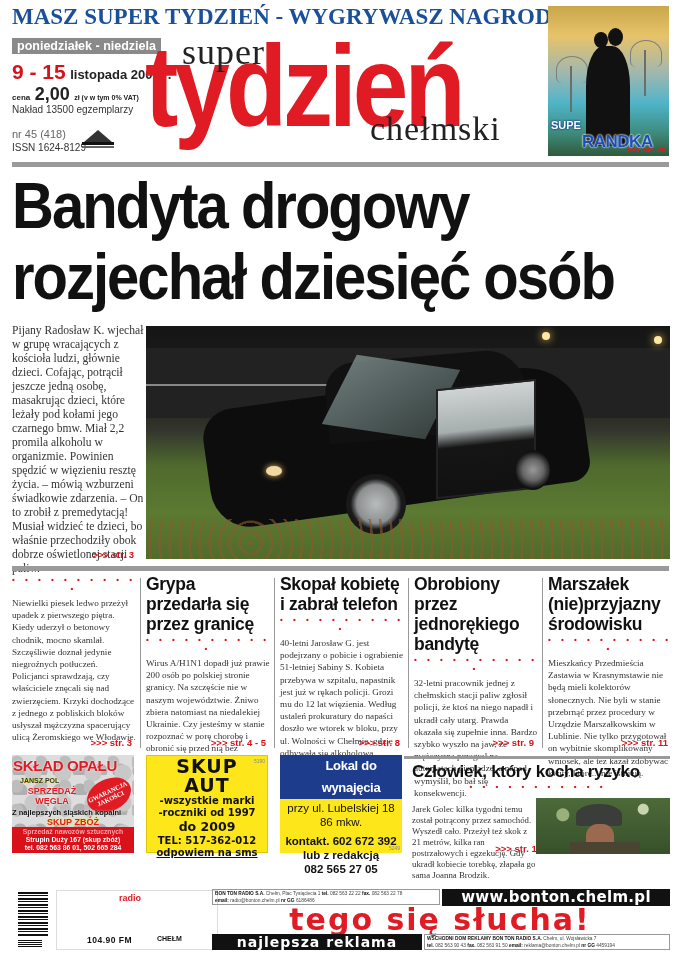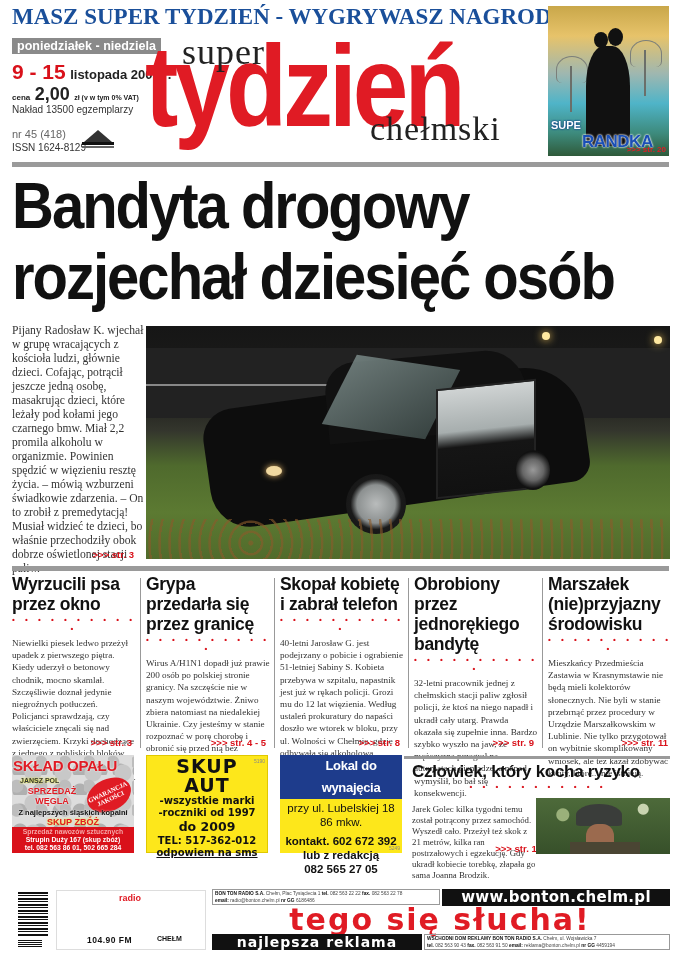--- a/index.html
+++ b/index.html
@@ -71,21 +71,21 @@
   .story .ref { position: absolute; right: 4px; bottom: 2px; }
   .col-sep { width: 1px; background: #999; top: 578px; height: 170px; }
 
   
   .ad-opal { left: 12px; top: 755px; width: 122px; height: 98px; background: #ddd; overflow: hidden;
     background-image: radial-gradient(circle at 20% 30%, #bdbdbd 0 6px, transparent 7px), radial-gradient(circle at 70% 60%, #c8c8c8 0 8px, transparent 9px), radial-gradient(circle at 40% 80%, #b0b0b0 0 7px, transparent 8px); background-size: 24px 24px, 30px 30px, 20px 20px; }
   .ad-opal .t1 { position: absolute; left: 0; top: 2px; width: 106px; text-align: center; font-family: "Liberation Sans", sans-serif; font-weight: bold; font-size: 15px; color: #e01b24; letter-spacing: -0.3px; text-shadow: 0 0 2px #fff; }
   .ad-opal .t2 { position: absolute; left: 8px; top: 22px; font-family: "Liberation Sans", sans-serif; font-weight: bold; font-size: 7px; color: #333; text-shadow: 0 0 2px #ff0; }
   .ad-opal .t3 { position: absolute; left: 12px; top: 31px; font-family: "Liberation Sans", sans-serif; font-weight: bold; font-size: 9px; line-height: 10px; color: #e01b24; text-align: center; text-shadow: 0 0 2px #fff; }
   .ad-opal .badge { position: absolute; left: 74px; top: 24px; width: 46px; height: 32px; background: #e01b24; border-radius: 50%; transform: rotate(-25deg); color: #fff; font-size: 6.5px; font-weight: bold; text-align: center; padding-top: 9px; line-height: 7px; font-family: "Liberation Serif", serif; }
-  .ad-opal .t4 { position: absolute; left: 0; top: 53px; width: 122px; text-align: center; font-family: "Liberation Sans", sans-serif; font-size: 7.5px; font-weight: bold; color: #111; text-shadow: 0 0 2px #fff; }
+  .ad-opal .t4 { position: absolute; left: 0; top: 53px; width: 122px; font-family: "Liberation Sans", sans-serif; font-size: 7.5px; font-weight: bold; color: #111; text-shadow: 0 0 2px #fff; }
   .ad-opal .t5 { position: absolute; left: 0; top: 62px; width: 122px; text-align: center; font-family: "Liberation Sans", sans-serif; font-size: 9px; font-weight: bold; color: #e01b24; text-shadow: 0 0 2px #ff0; }
   .ad-opal .t6 { position: absolute; left: 0; top: 72px; width: 122px; text-align: center; font-family: "Liberation Sans", sans-serif; font-size: 7.5px; line-height: 8.5px; font-weight: bold; color: #111; text-shadow: 0 0 2px #fff; }
   .ad-opal .foot { position: absolute; left: 0; bottom: 0; width: 122px; background: #d9111a; color: #fff; text-align: center; font-family: "Liberation Sans", sans-serif; font-size: 6.8px; line-height: 8px; font-weight: bold; padding: 1px 0; }
   .ad-opal .foot .sub { color: #f6a6a6; }
 
   .ad-skup { left: 146px; top: 755px; width: 122px; height: 98px; background: #fde71b; border: 1px solid #e0c800; text-align: center; font-family: "DejaVu Sans", sans-serif; font-weight: bold; color: #111; }
   .ad-skup .big { font-size: 19px; line-height: 19px; letter-spacing: 1px; }
   .ad-skup .mid { font-size: 10px; line-height: 12px; }
   .ad-skup .yr { font-size: 12.5px; line-height: 16px; }
   .ad-skup .tel { font-size: 10px; line-height: 12px; }
@@ -103,21 +103,21 @@
   .story-czl p { position: absolute; left: 6px; top: 42px; width: 126px; font-size: 8.8px; line-height: 11px; color: #333; }
   .story-czl .ref { position: absolute; left: 60px; top: 81px; width: 76px; }
   .czl-photo { left: 536px; top: 798px; width: 134px; height: 56px; overflow: hidden;
     background: radial-gradient(circle at 20% 30%, #9ab07a 0 6px, transparent 7px), radial-gradient(circle at 80% 20%, #c8d3b0 0 5px, transparent 6px), linear-gradient(180deg, #4d6a3a, #37502a); }
   .czl-photo .helmet { position: absolute; left: 40px; top: 6px; width: 46px; height: 22px; background: #3a3d3a; border-radius: 50% 50% 10% 10%; }
   .czl-photo .face { position: absolute; left: 50px; top: 26px; width: 28px; height: 30px; background: #9b6a4e; border-radius: 40%; }
   .czl-photo .coat { position: absolute; left: 34px; top: 44px; width: 70px; height: 20px; background: #4a4533; }
   .barcode { left: 12px; top: 888px; width: 44px; height: 62px; }
   .barcode .bars { position: absolute; left: 6px; top: 4px; width: 30px; height: 44px; background: repeating-linear-gradient(180deg, #111 0 2px, #fff 2px 3px, #111 3px 4px, #fff 4px 6px); }
   .barcode .bars2 { position: absolute; left: 6px; top: 52px; width: 24px; height: 8px; background: repeating-linear-gradient(180deg, #111 0 1px, #fff 1px 2px); }
-  .bonton-logo { left: 56px; top: 890px; width: 150px; height: 60px; border: 1px solid #ddd; }
+  .bonton-logo { left: 56px; top: 890px; width: 162px; height: 60px; border: 1px solid #ddd; }
   .bonton-logo .radio { position: absolute; left: 62px; top: 2px; font-family: "Liberation Sans", sans-serif; font-weight: bold; font-size: 9px; color: #e01b24; }
   .bonton-logo .name { position: absolute; left: 4px; top: 6px; font-family: "DejaVu Serif", serif; font-style: italic; font-weight: bold; font-size: 34px; color: #1e8a3a; letter-spacing: -1px; }
   .bonton-logo .freq { position: absolute; left: 30px; top: 44px; font-family: "Liberation Sans", sans-serif; font-weight: bold; font-size: 8.5px; color: #111; letter-spacing: 0.5px; }
   .bonton-logo .city { position: absolute; left: 100px; top: 44px; font-family: "Liberation Sans", sans-serif; font-weight: bold; font-size: 7px; color: #111; }
 
   .bt-info { left: 212px; top: 889px; width: 228px; height: 16px; border: 1px solid #999; font-family: "Liberation Sans", sans-serif; font-size: 4.8px; line-height: 6.5px; padding: 1px 2px; color: #444; }
   .bt-url { left: 442px; top: 889px; width: 228px; height: 17px; background: #111; color: #fff; font-family: "DejaVu Sans", sans-serif; font-weight: bold; font-size: 15px; line-height: 17px; text-align: center; letter-spacing: 0.3px; }
   .bt-slogan { left: 210px; top: 906px; width: 460px; height: 28px; font-family: "DejaVu Sans", sans-serif; font-weight: bold; font-size: 30px; line-height: 28px; color: #e01b24; letter-spacing: 2px; text-align: center; white-space: nowrap; }
   .bt-sub { left: 212px; top: 934px; width: 210px; height: 16px; background: #111; color: #fff; font-family: "DejaVu Sans", sans-serif; font-weight: bold; font-size: 14px; line-height: 16px; text-align: center; letter-spacing: 1px; }
   .bt-info2 { left: 424px; top: 934px; width: 246px; height: 16px; border: 1px solid #999; font-family: "Liberation Sans", sans-serif; font-size: 4.8px; line-height: 6.5px; padding: 1px 2px; color: #444; }
@@ -179,21 +179,20 @@
   <div class="door-open"></div>
   <div class="headlight"></div>
   <div class="wheel"></div>
   <div class="wheel-back"></div>
   <div class="leaves"></div>
 </div>
 
 <div class="abs rule rule-mid"></div>
 
 <div class="abs story" style="left:12px; width:124px;">
-  <h2>Wyrzucili psa przez okno</h2>
   <div class="dots">• • • • • • • • • • •</div>
   <p>Niewielki piesek ledwo przeżył upadek z pierwszego piętra. Kiedy uderzył o betonowy chodnik, mocno skamlał. Szczęśliwie doznał jedynie niegroźnych potłuczeń. Policjanci sprawdzają, czy właściciele znęcali się nad zwierzęciem. Krzyki dochodzące z jednego z pobliskich bloków usłyszał mężczyzna spacerujący ulicą Żeromskiego we Włodawie.</p>
   <div class="ref">&gt;&gt;&gt; str. 3</div>
 </div>
 <div class="abs col-sep" style="left:140px;"></div>
 
 <div class="abs story" style="left:146px; width:124px;">
   <h2>Grypa przedarła się przez granicę</h2>
   <div class="dots">• • • • • • • • • • •</div>
   <p>Wirus A/H1N1 dopadł już prawie 200 osób po polskiej stronie granicy. Na szczęście nie w naszym województwie. Żniwo zbiera natomiast na niedalekiej Ukrainie. Czy jesteśmy w stanie rozpoznać w porę chorobę i obronić się przed nią bez specjalnej szczepionki? Czy staniemy się bezwolnymi ofiarami pandemii, która ogarnęła niemal całą Europę? A może groźniejsza jest dla nas zwykła grypa sezonowa?</p>

